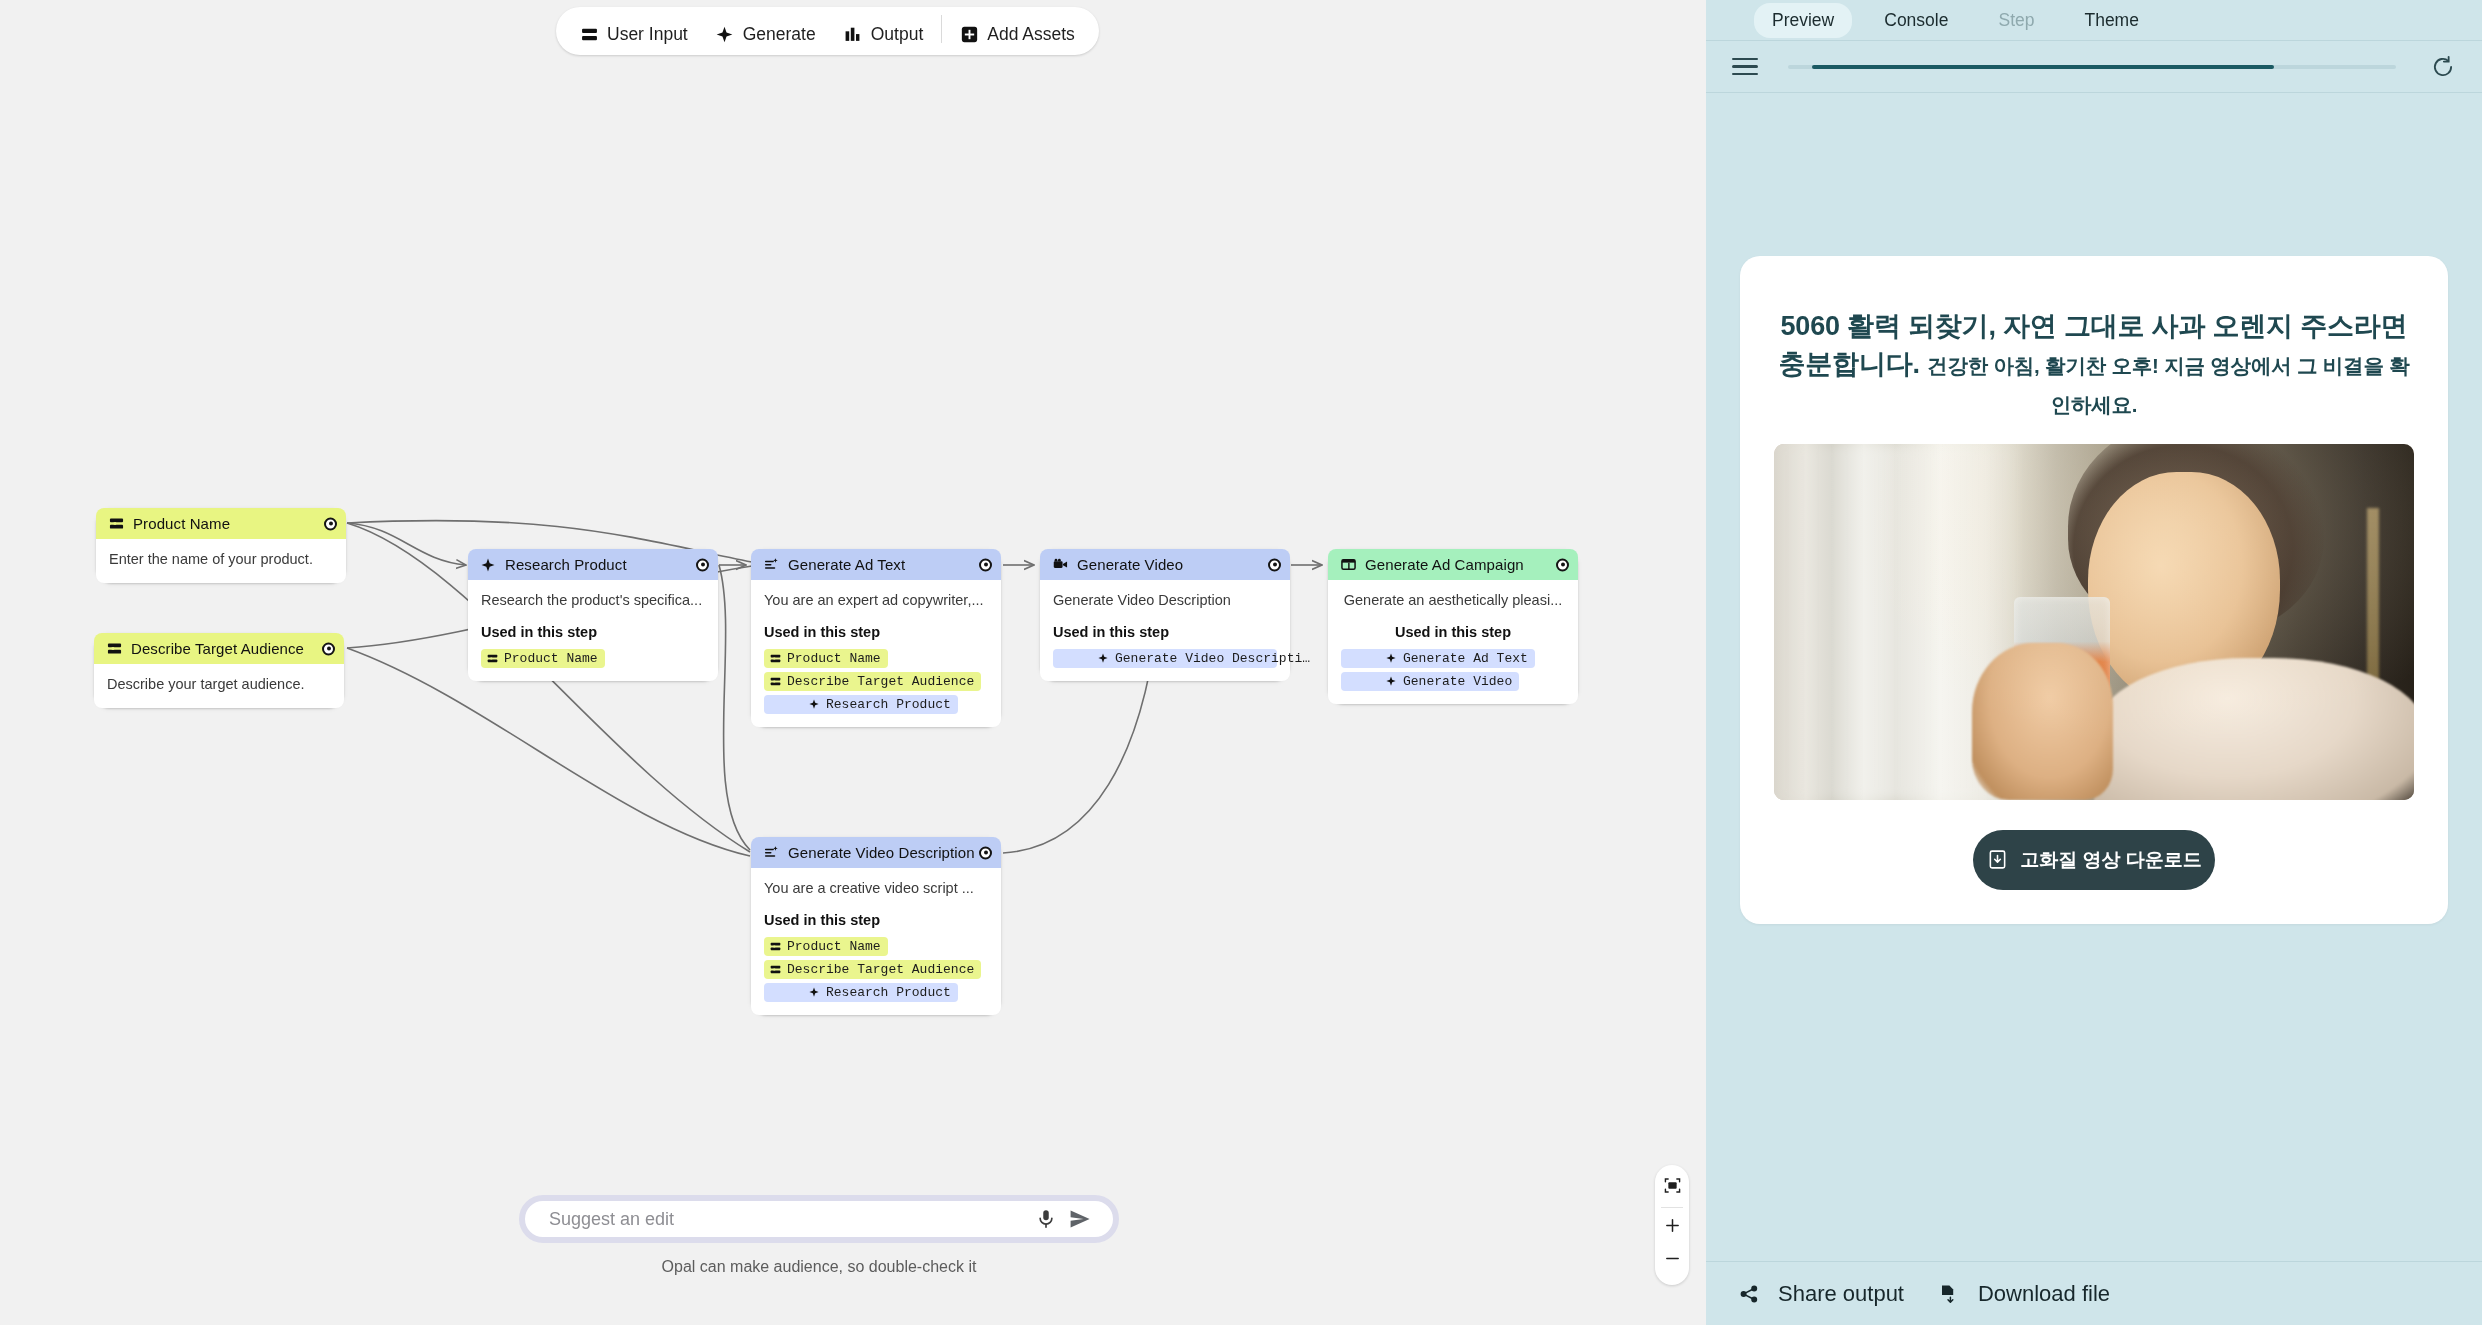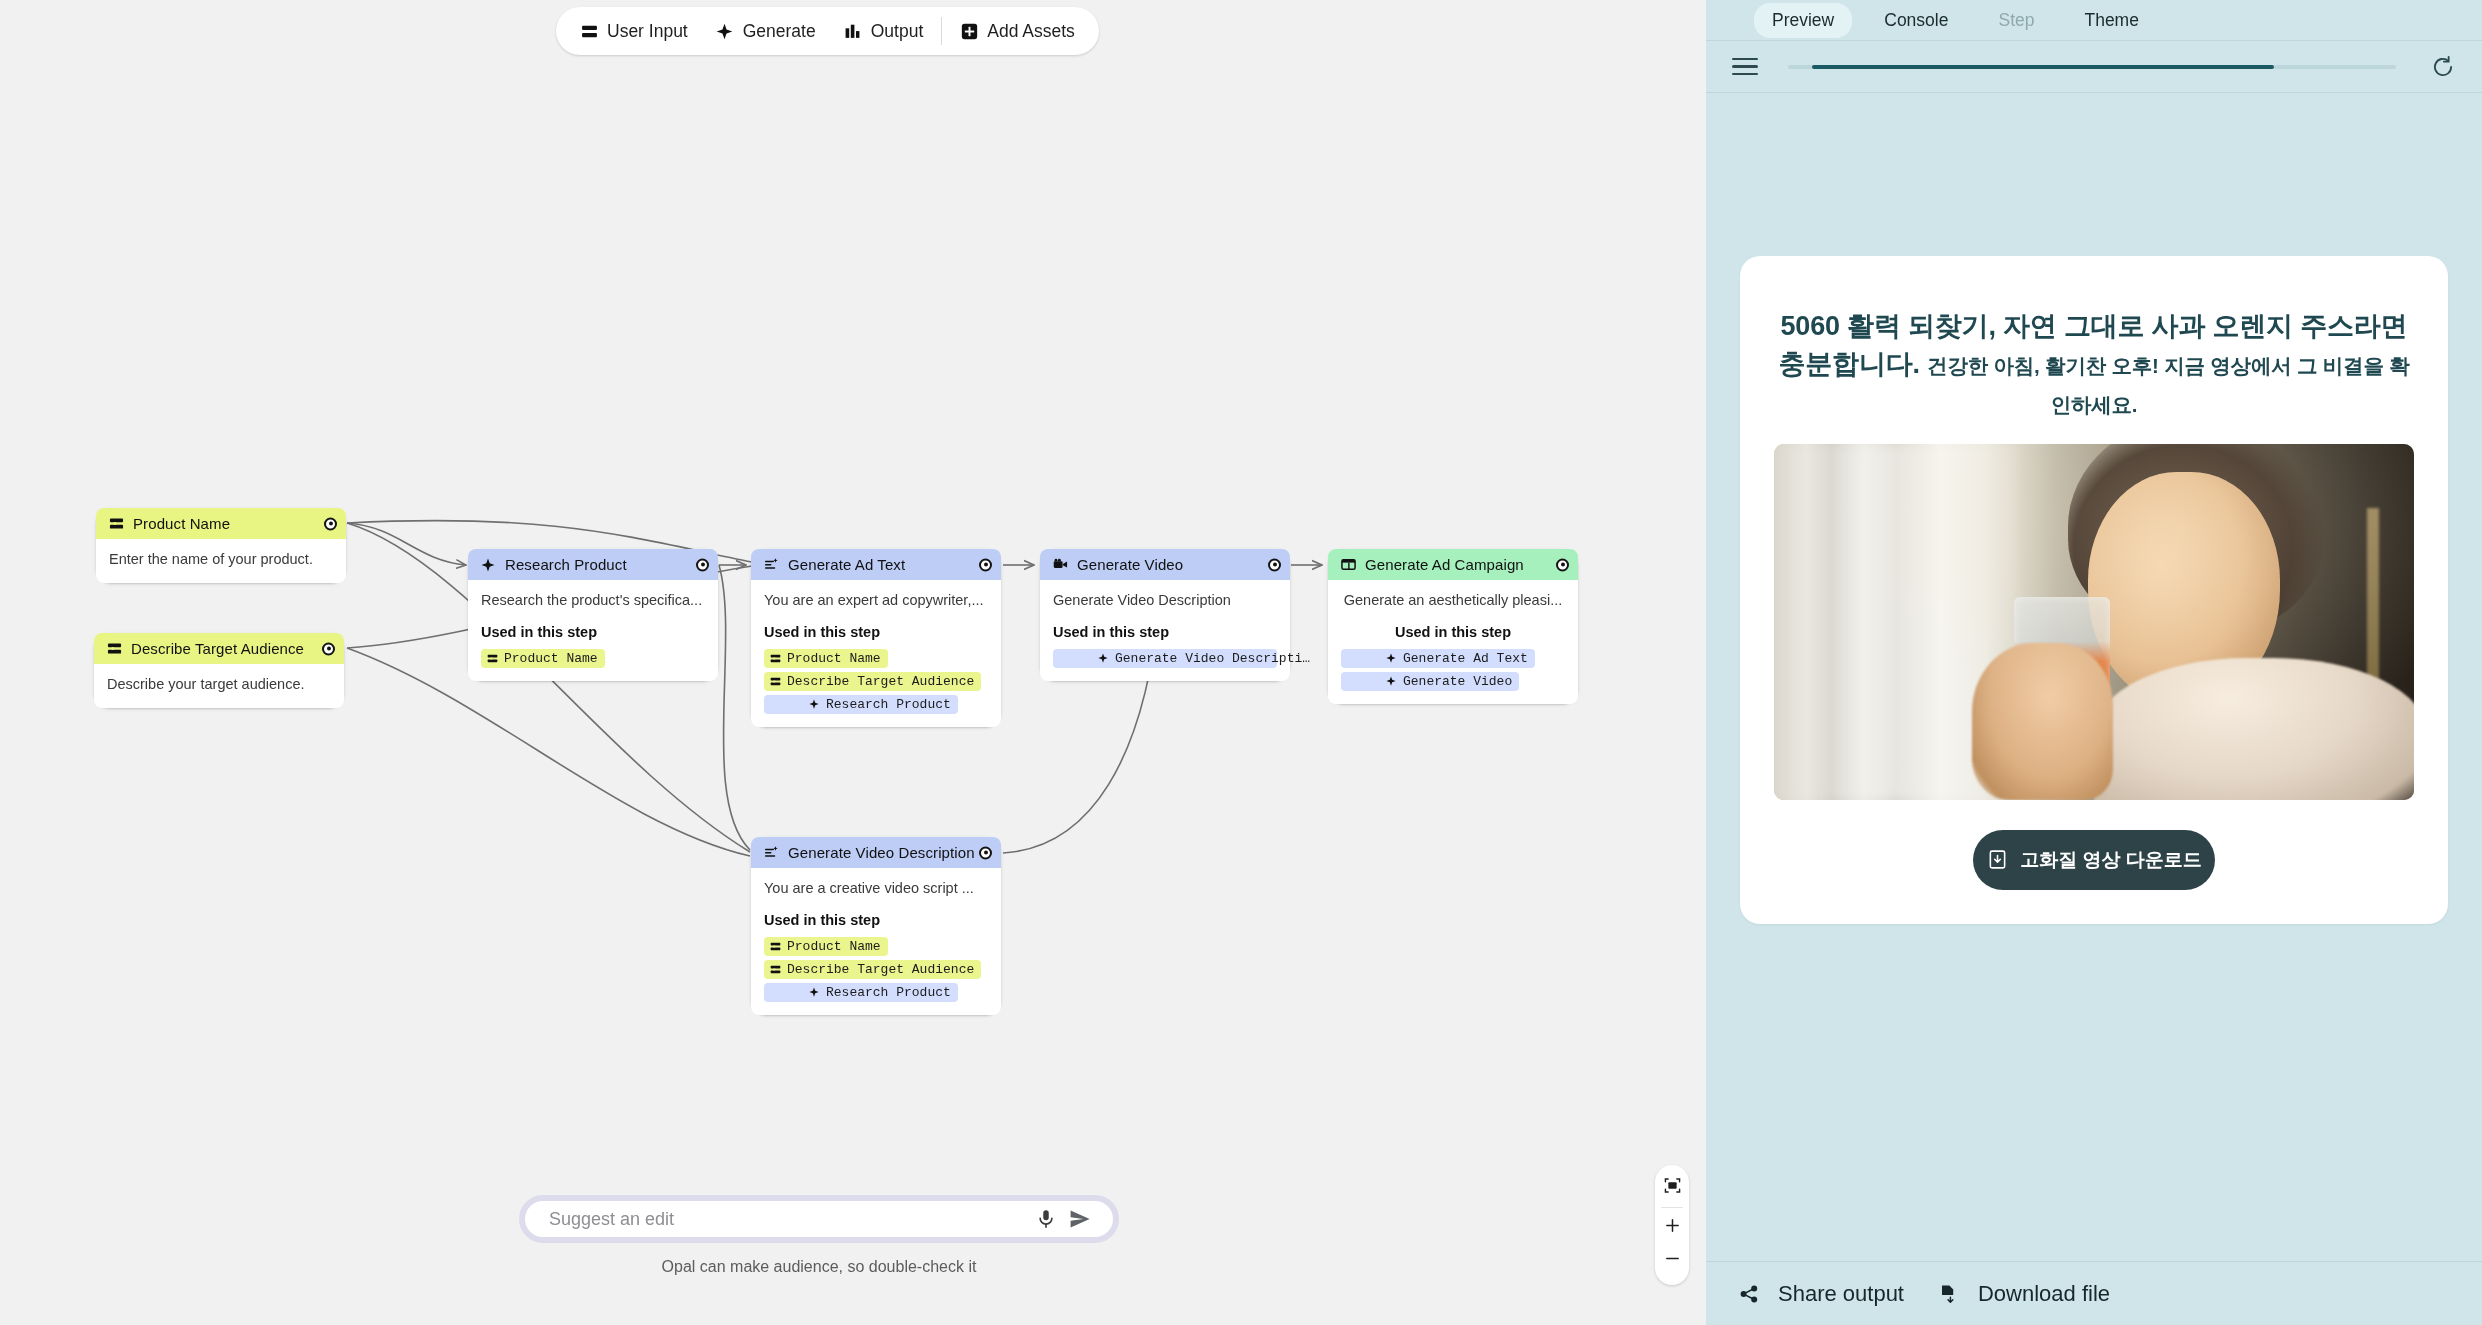--- a/index.html
+++ b/index.html
@@ -19,22 +19,22 @@
     overflow: hidden;
   }
   .edges { position: absolute; left: 0; top: 0; width: 1706px; height: 1325px; pointer-events: none; }
 
   
   .toolbar {
     position: absolute; left: 556px; top: 7px;
     height: 48px;
     background: #ffffff;
     border-radius: 26px;
-    display: flex; align-items: center;
-    padding: 0 10px;
+    display: flex; align-items: flex-start;
+    padding: 8px 10px;
     box-shadow: 0 1px 3px rgba(0,0,0,0.10), 0 1px 2px rgba(0,0,0,0.06);
     z-index: 40;
   }
   .tb-item {
     display: flex; align-items: center; gap: 9px;
     height: 38px; padding: 0 14px;
     border-radius: 19px;
     font-size: 17.5px; color: #1f1f1f;
     cursor: pointer; white-space: nowrap;
   }

